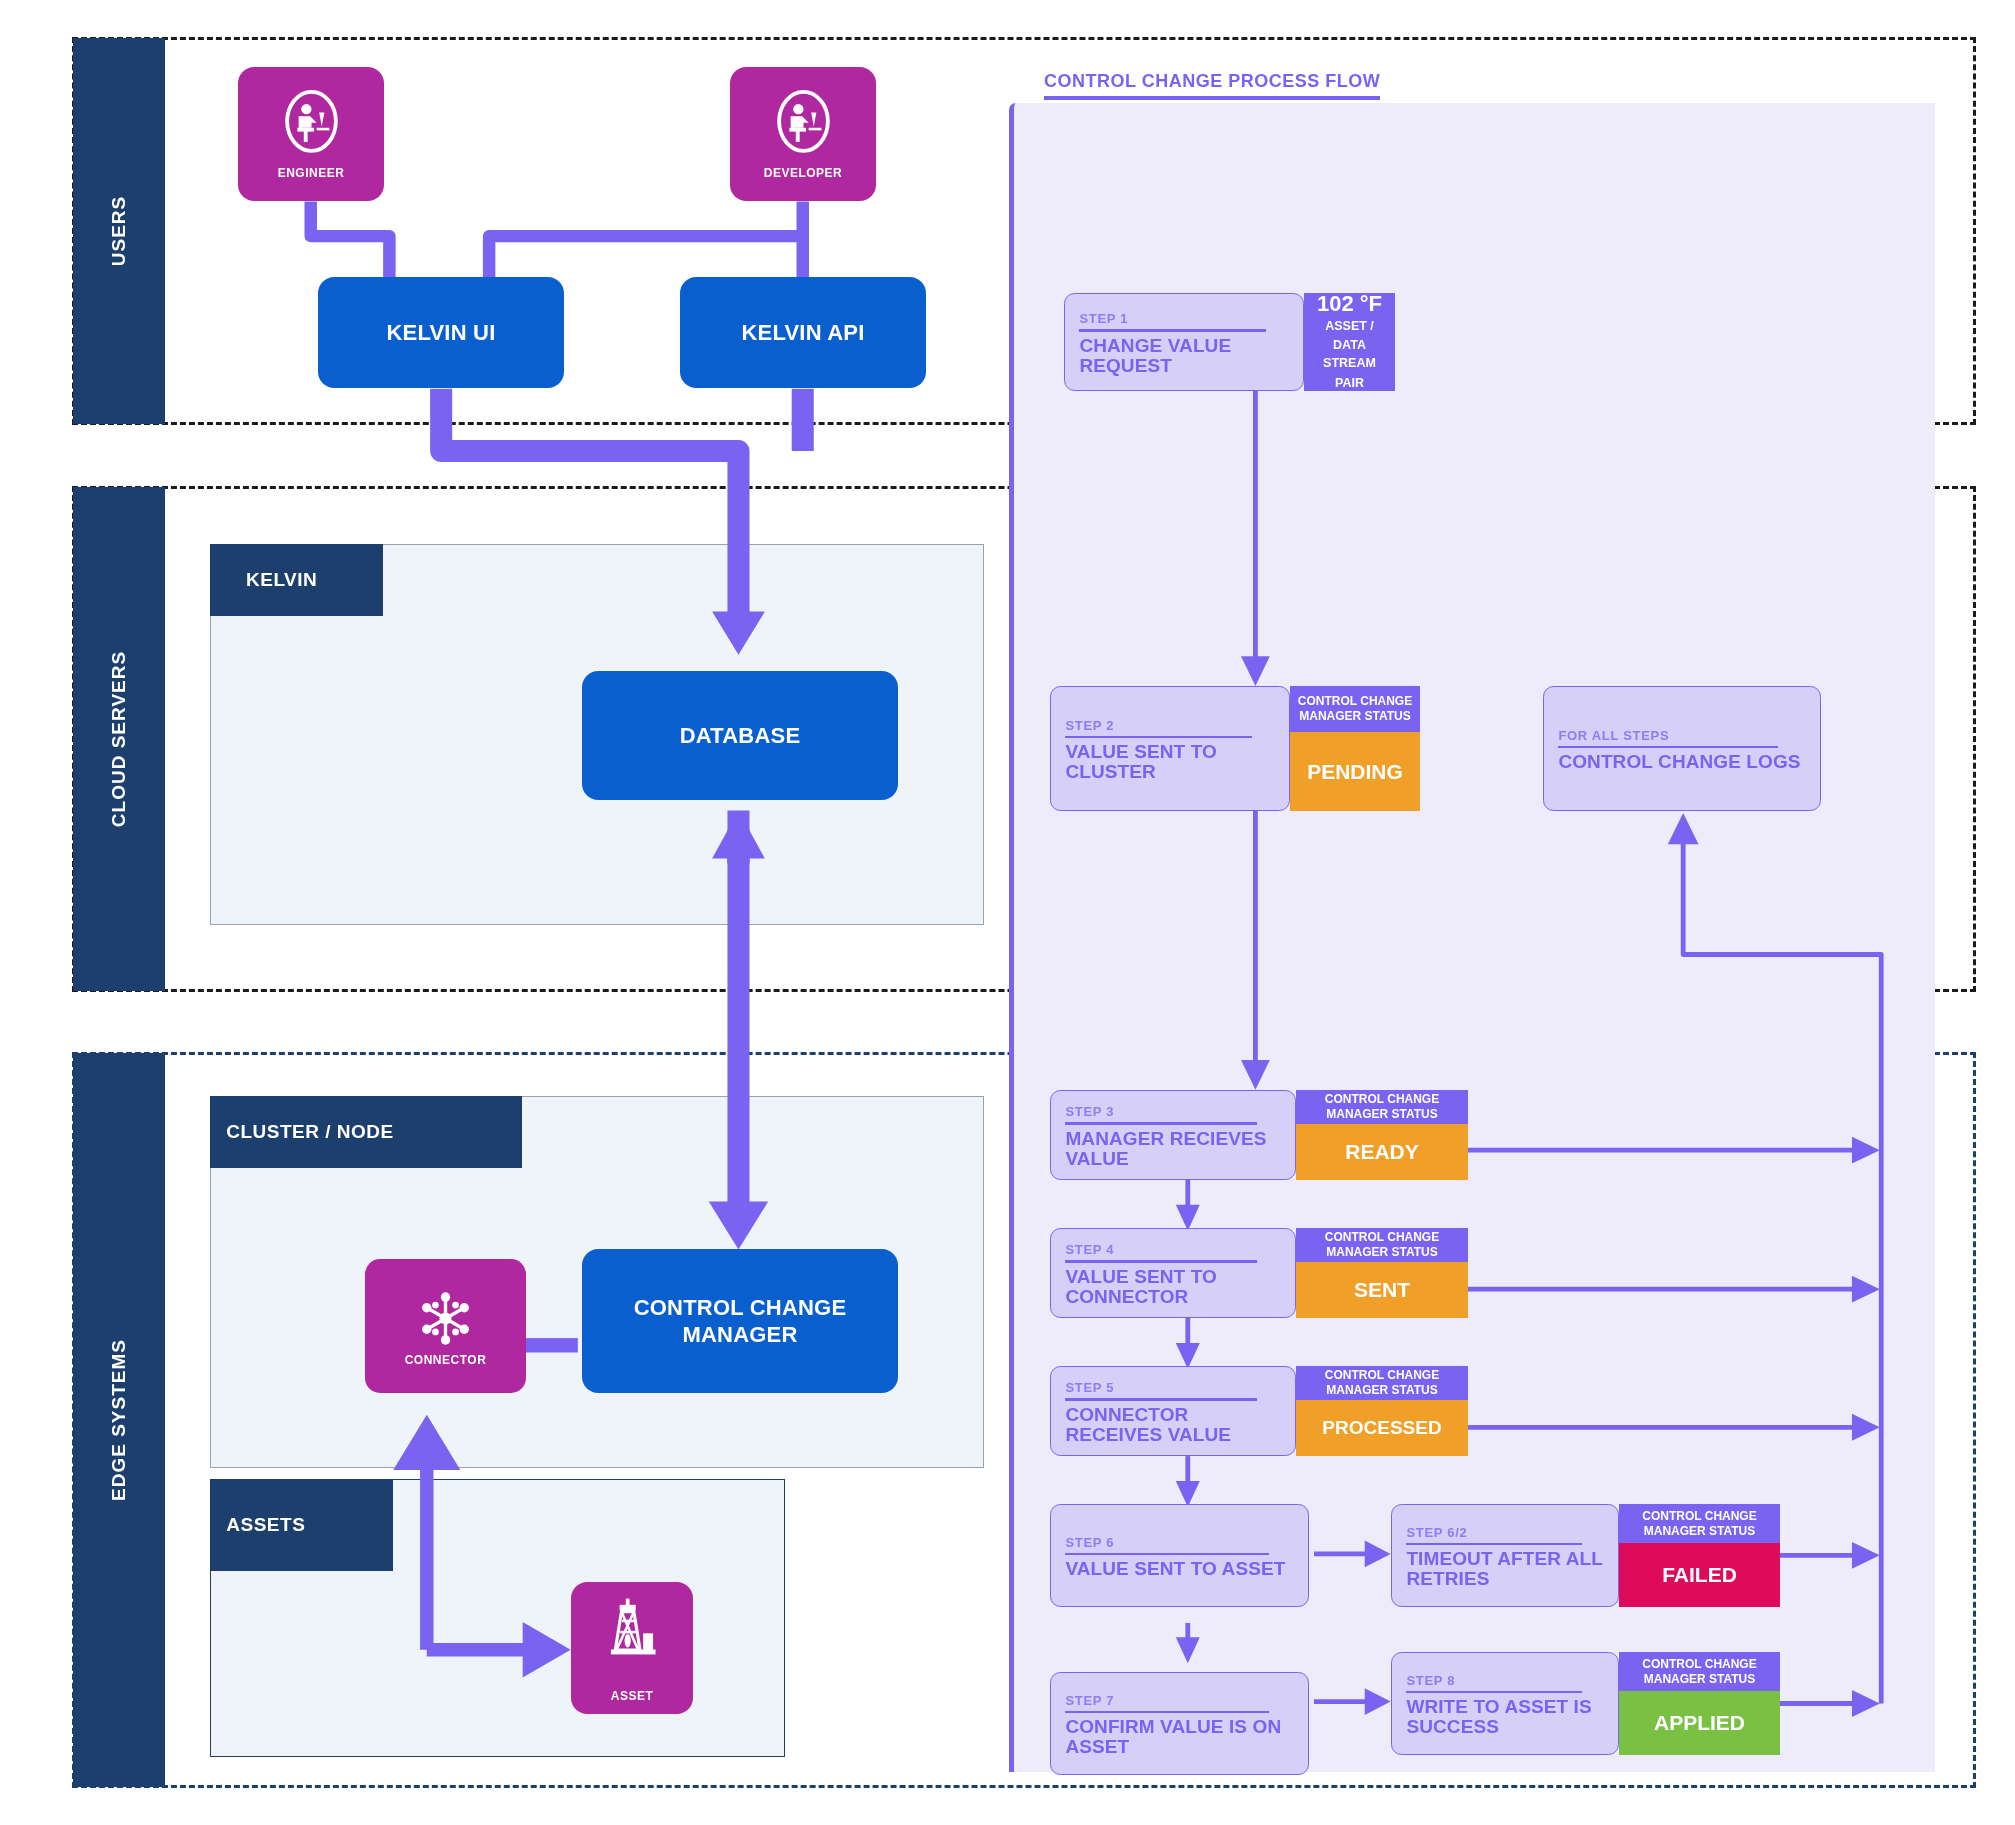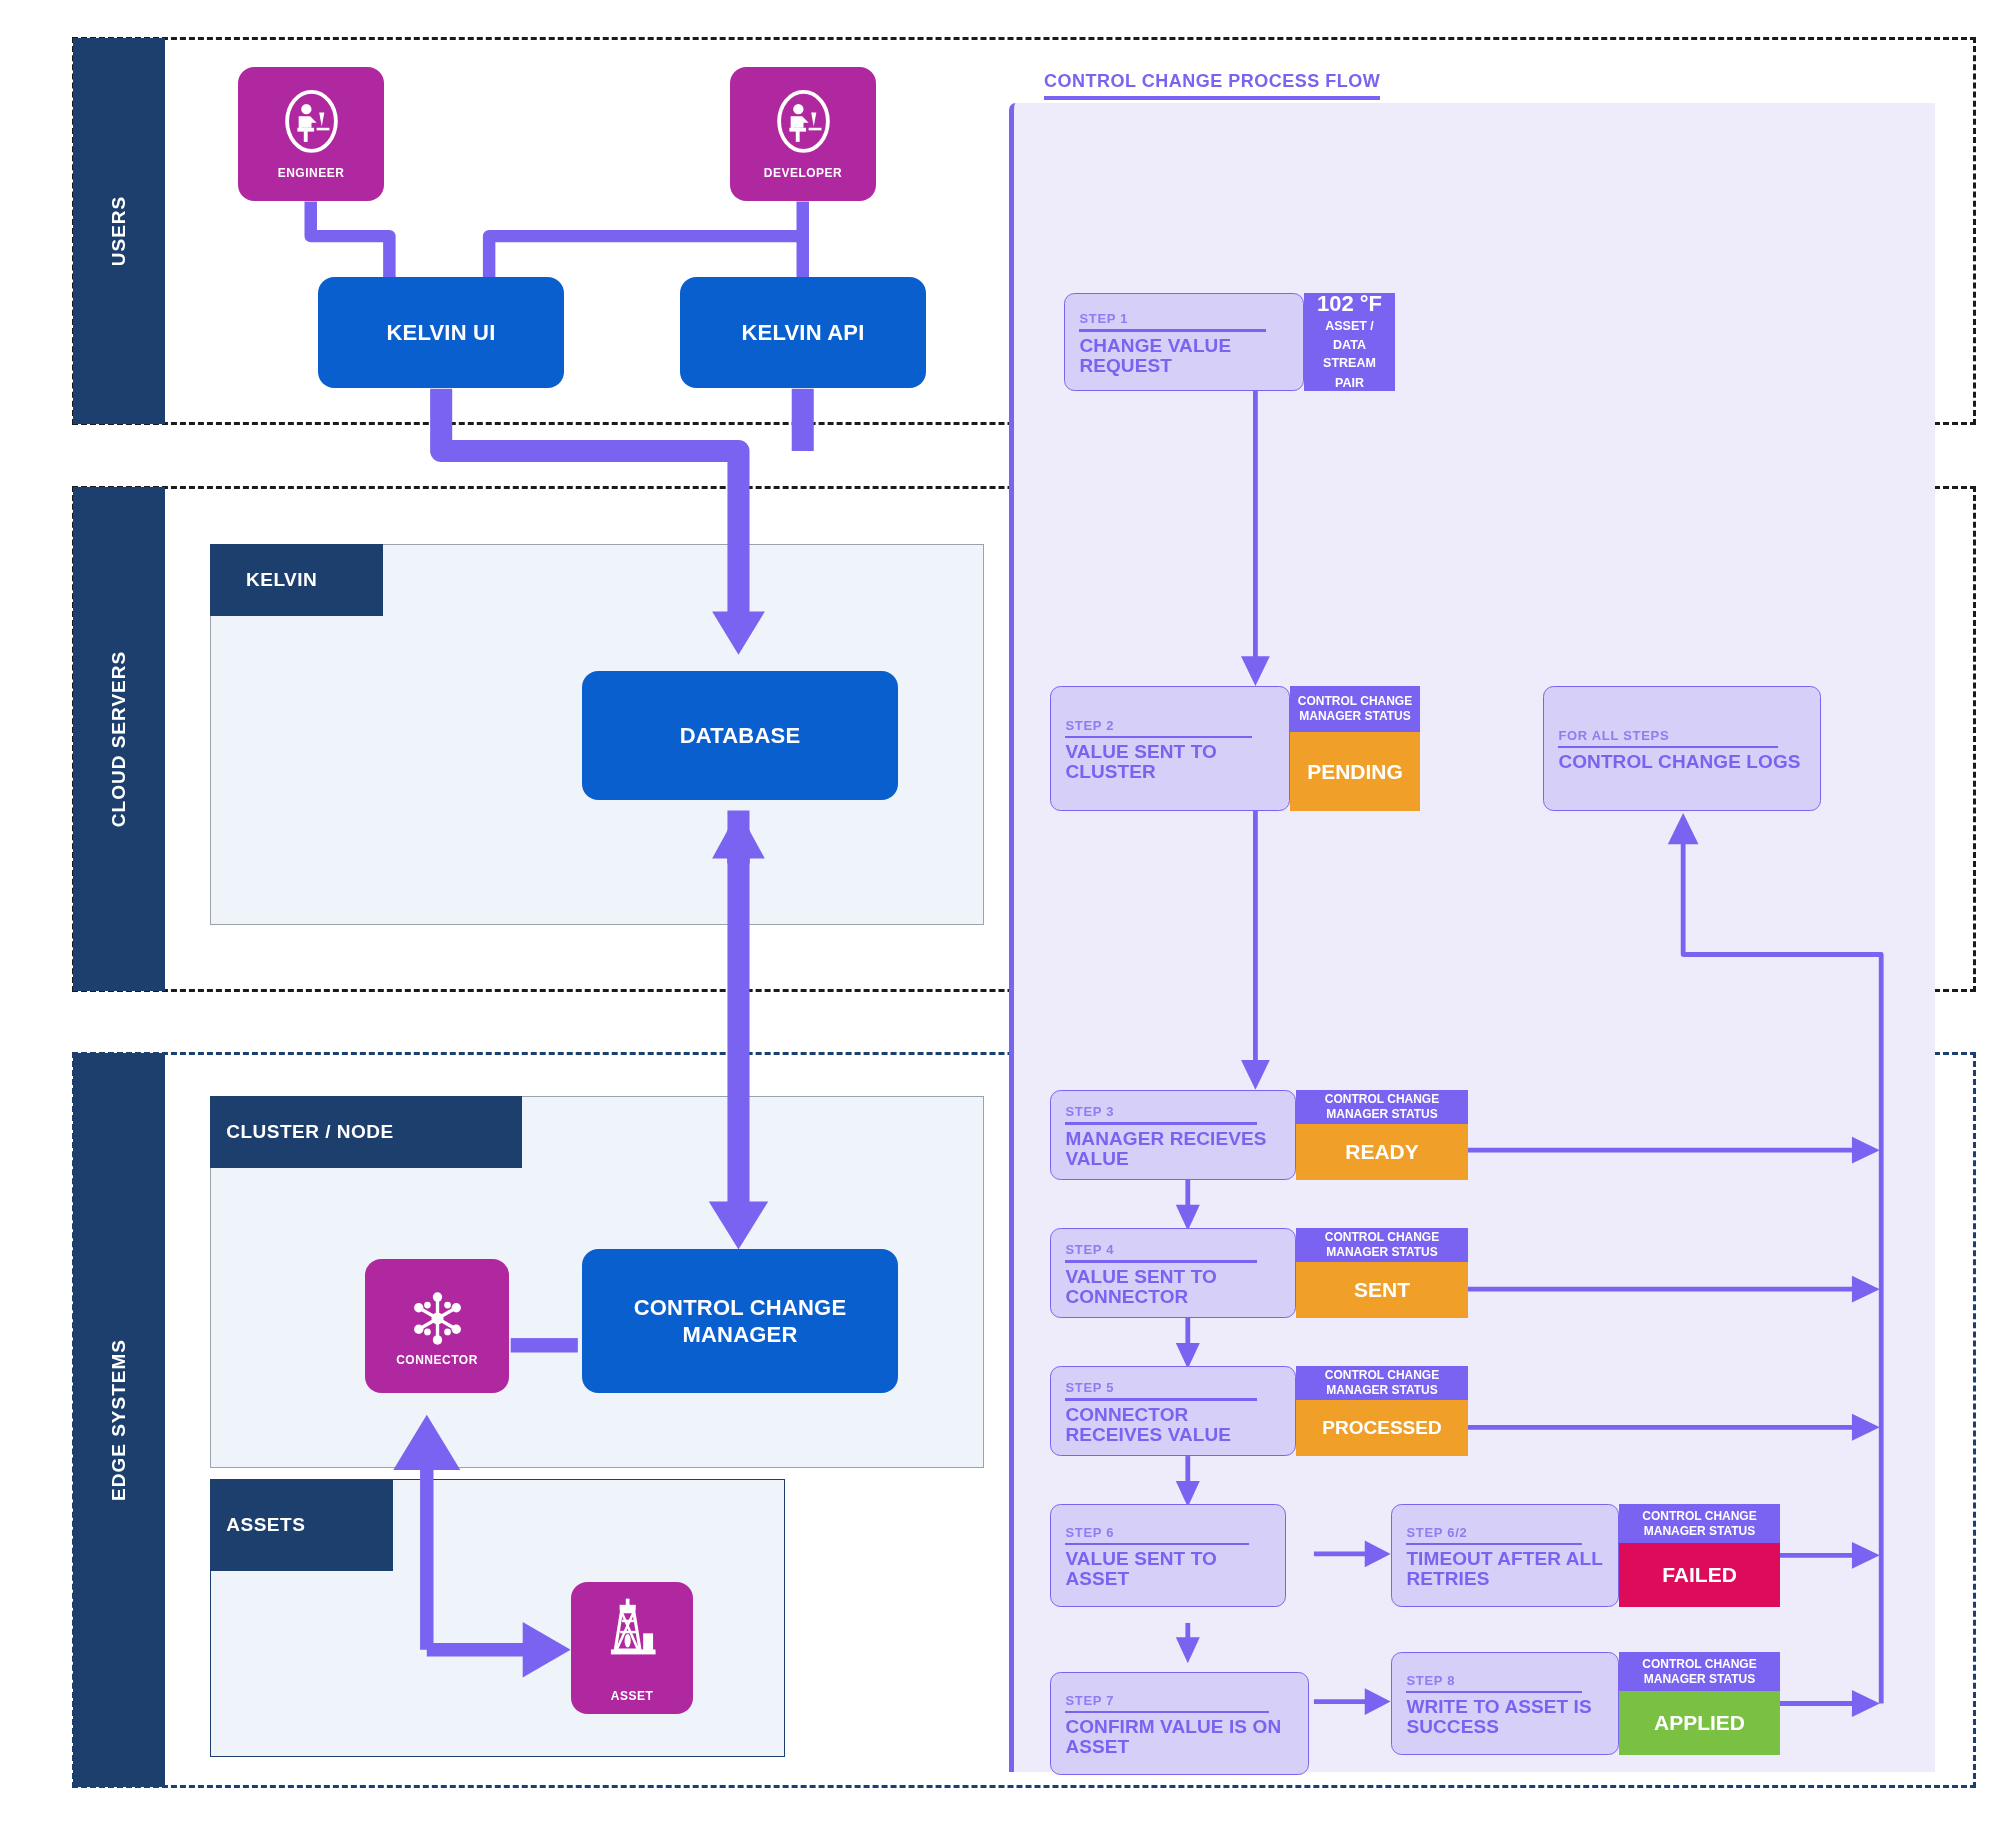--- a/index.html
+++ b/index.html
@@ -194,21 +194,21 @@
   </div>
 
   <div class="node blue" style="left:680px;top:277px;width:246px;height:111px;">
     <span>KELVIN API</span>
   </div>
 
   <div class="node blue" style="left:582px;top:671px;width:316px;height:129px;">
     <span>DATABASE</span>
   </div>
 
-  <div class="node magenta" style="left:365px;top:1259px;width:144px;height:134px;">
+  <div class="node magenta" style="left:365px;top:1259px;width:161px;height:134px;border-radius:15px;">
     <svg width="67" height="67" viewBox="0 0 100 100">
       <g fill="#fff">
         <circle cx="50" cy="50" r="9"></circle>
         <circle cx="50" cy="18" r="7"></circle>
           <circle cx="50" cy="82" r="7"></circle>
         <circle cx="22" cy="34" r="7"></circle>
           <circle cx="78" cy="34" r="7"></circle>
         <circle cx="22" cy="66" r="7"></circle>
           <circle cx="78" cy="66" r="7"></circle>
         <circle cx="35" cy="30" r="5"></circle>
@@ -364,21 +364,21 @@
       <div class="step-rule"></div>
       <div class="step-title">CONNECTOR RECEIVES VALUE</div>
     </div>
     <div class="step-side" style="width:172px;height:90px;">
       <div class="side-head" style="height:34px;">CONTROL CHANGE MANAGER STATUS</div>
       <div class="side-val" style="background:#f0a028;font-size:19px;">PROCESSED</div>
     </div>
   </div>
 
   <div class="step" style="left:1050px;top:1504px;">
-    <div class="step-main" style="width:236px;height:103px;">
+    <div class="step-main" style="width:259px;height:103px;">
       <div class="step-num">STEP 6</div>
       <div class="step-rule"></div>
       <div class="step-title">VALUE SENT TO ASSET</div>
     </div>
   </div>
 
   <div class="step" style="left:1391px;top:1504px;">
     <div class="step-main" style="width:228px;height:103px;">
       <div class="step-num">STEP 6/2</div>
       <div class="step-rule"></div>

